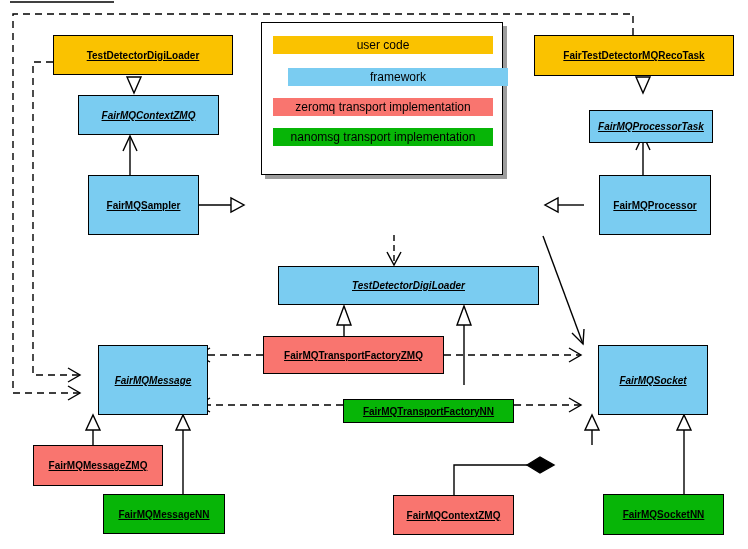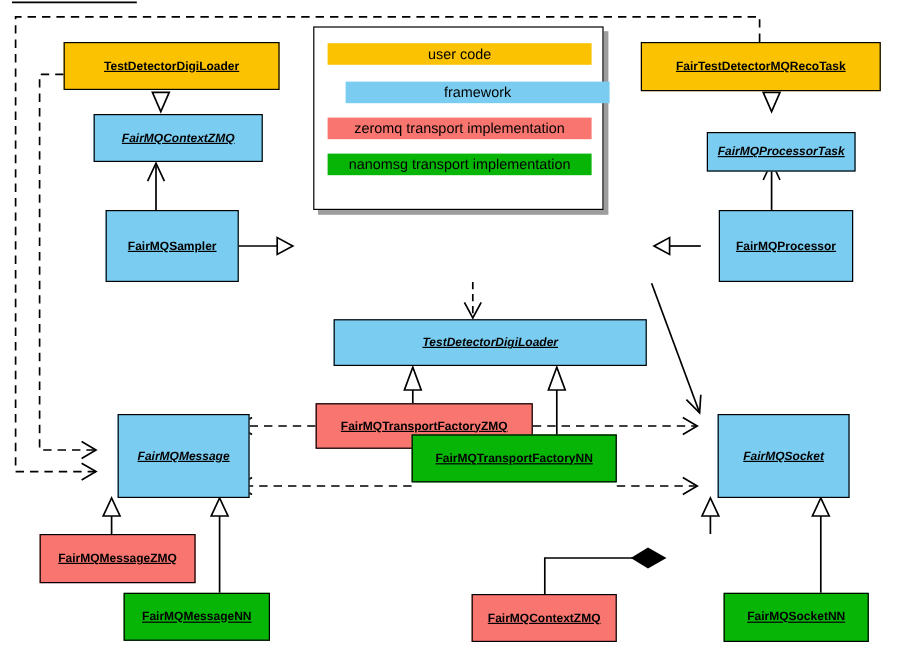--- a/index.html
+++ b/index.html
@@ -21,21 +21,21 @@
   
   #n-tddl{left:53px;top:35px;width:180px;height:40px}
   #n-ftdmrt{left:534px;top:35px;width:200px;height:41px}
   #n-fst{left:63px;top:95px;width:141px;height:40px}
   #n-fpt{left:574px;top:110px;width:124px;height:33px}
   #n-fs{left:73px;top:175px;width:111px;height:60px}
   #n-fd{left:243px;top:175px;width:302px;height:60px}
   #n-fp{left:584px;top:175px;width:112px;height:60px}
   #n-ftf{left:263px;top:266px;width:261px;height:39px}
   #n-ftfz{left:263px;top:336px;width:181px;height:38px}
-  #n-ftfn{left:343px;top:362px;width:171px;height:40px}
+  #n-ftfn{left:343px;top:399px;width:171px;height:24px}
   #n-fm{left:83px;top:345px;width:110px;height:70px}
   #n-fsk{left:583px;top:345px;width:110px;height:70px}
   #n-fmz{left:33px;top:445px;width:130px;height:41px}
   #n-fmn{left:103px;top:494px;width:122px;height:40px}
   #n-fcz{left:393px;top:495px;width:121px;height:40px}
   #n-fskz{left:554px;top:445px;width:120px;height:41px}
   #n-fskn{left:603px;top:494px;width:121px;height:41px}
 
   
   #legend{

